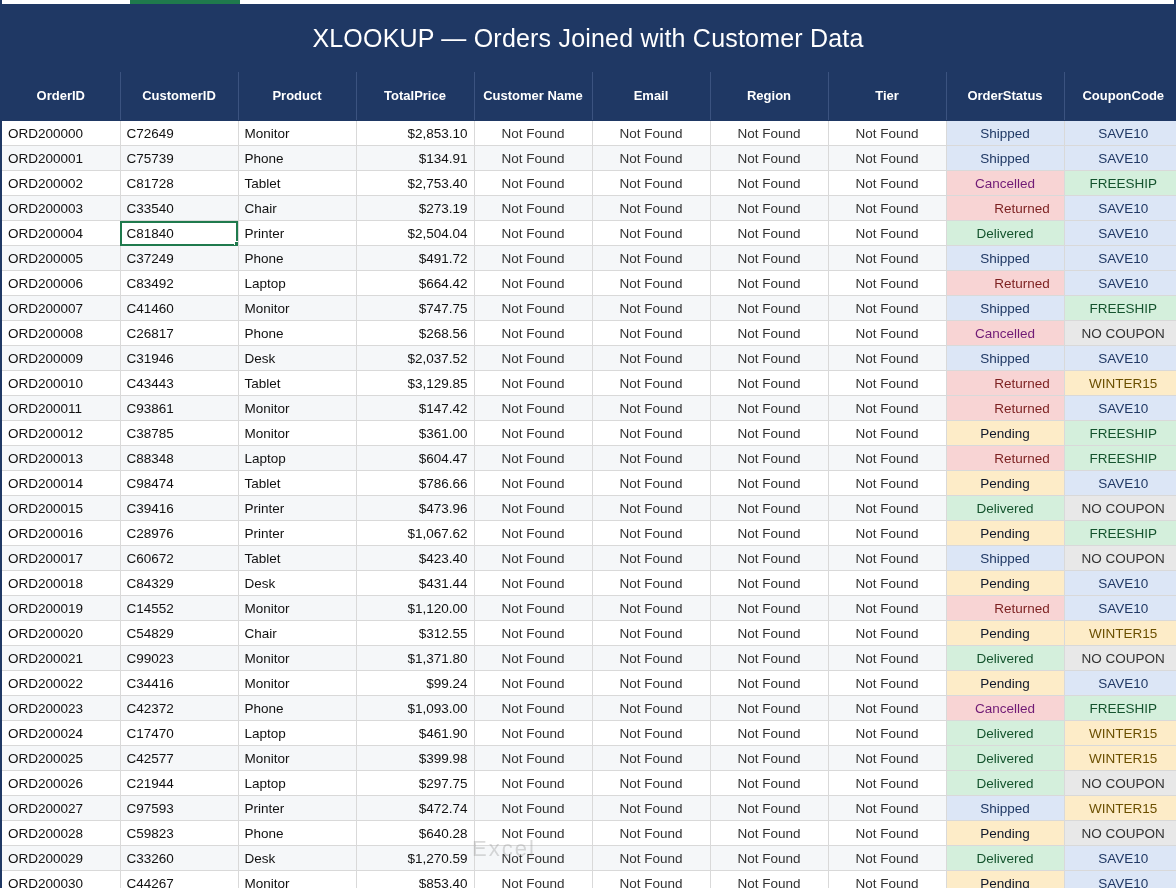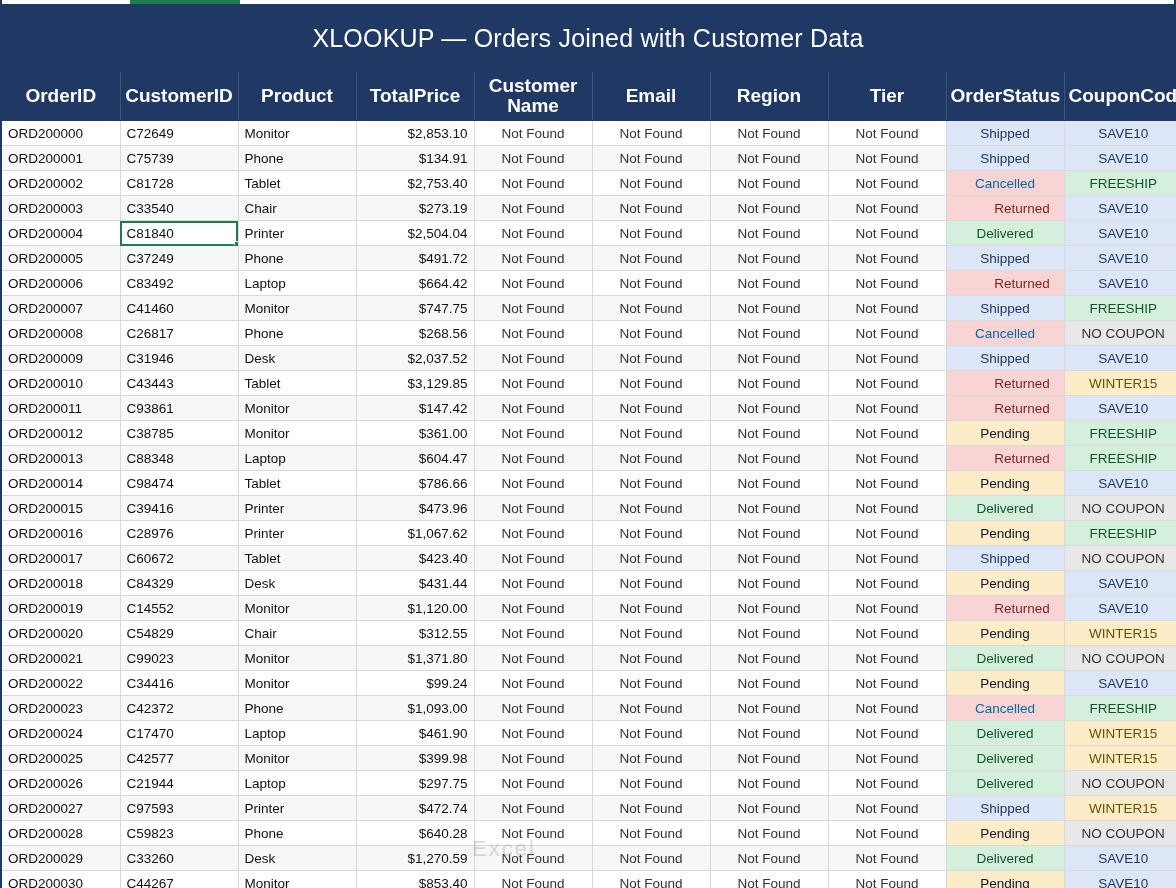--- a/index.html
+++ b/index.html
@@ -46,21 +46,21 @@
   }
   table {
     border-collapse: collapse;
     table-layout: fixed;
     width: 1172px;
     font-size: 13.5px;
   }
   thead th {
     background: #1f3864;
     color: #ffffff;
-    font-size: 19px;
+    font-size: 13px;
     font-weight: bold;
     text-align: center;
     height: 44px;
     padding: 2px 4px;
     border-right: 1px solid #3b5380;
     border-bottom: 1px solid #1f3864;
     line-height: 1.05;
   }
   thead th:last-child { border-right: none; }
   tbody td {
@@ -78,21 +78,21 @@
 
   .c-orderid { text-align: left; }
   .c-customerid { text-align: left; }
   .c-product { text-align: left; }
   .c-total { text-align: right; }
   .c-notfound { text-align: center; color: #333333; }
 
   td.status, td.coupon { text-align: center; }
 
   .st-Shipped { background: #dce6f6 !important; color: #1f3864; }
-  .st-Cancelled { background: #f8d4d4 !important; color: #0369a1; }
+  .st-Cancelled { background: #f8d4d4 !important; color: #701a75; }
   .st-Returned { background: #f8d4d4 !important; color: #7b1f1f; padding-left: 40px; }
   .st-Delivered { background: #d4efdc !important; color: #14532d; margin-left: 22px; }
   .st-Pending { background: #fdecc8 !important; color: #0f172a; }
 
   .cp-SAVE10 { background: #dce6f6 !important; color: #1f3864; }
   .cp-FREESHIP { background: #d4efdc !important; color: #14532d; }
   .cp-WINTER15 { background: #fdecc8 !important; color: #6b4f00; }
   .cp-NOCOUPON { background: #e8e8e8 !important; color: #333333; }
 
   .sel-cell {

